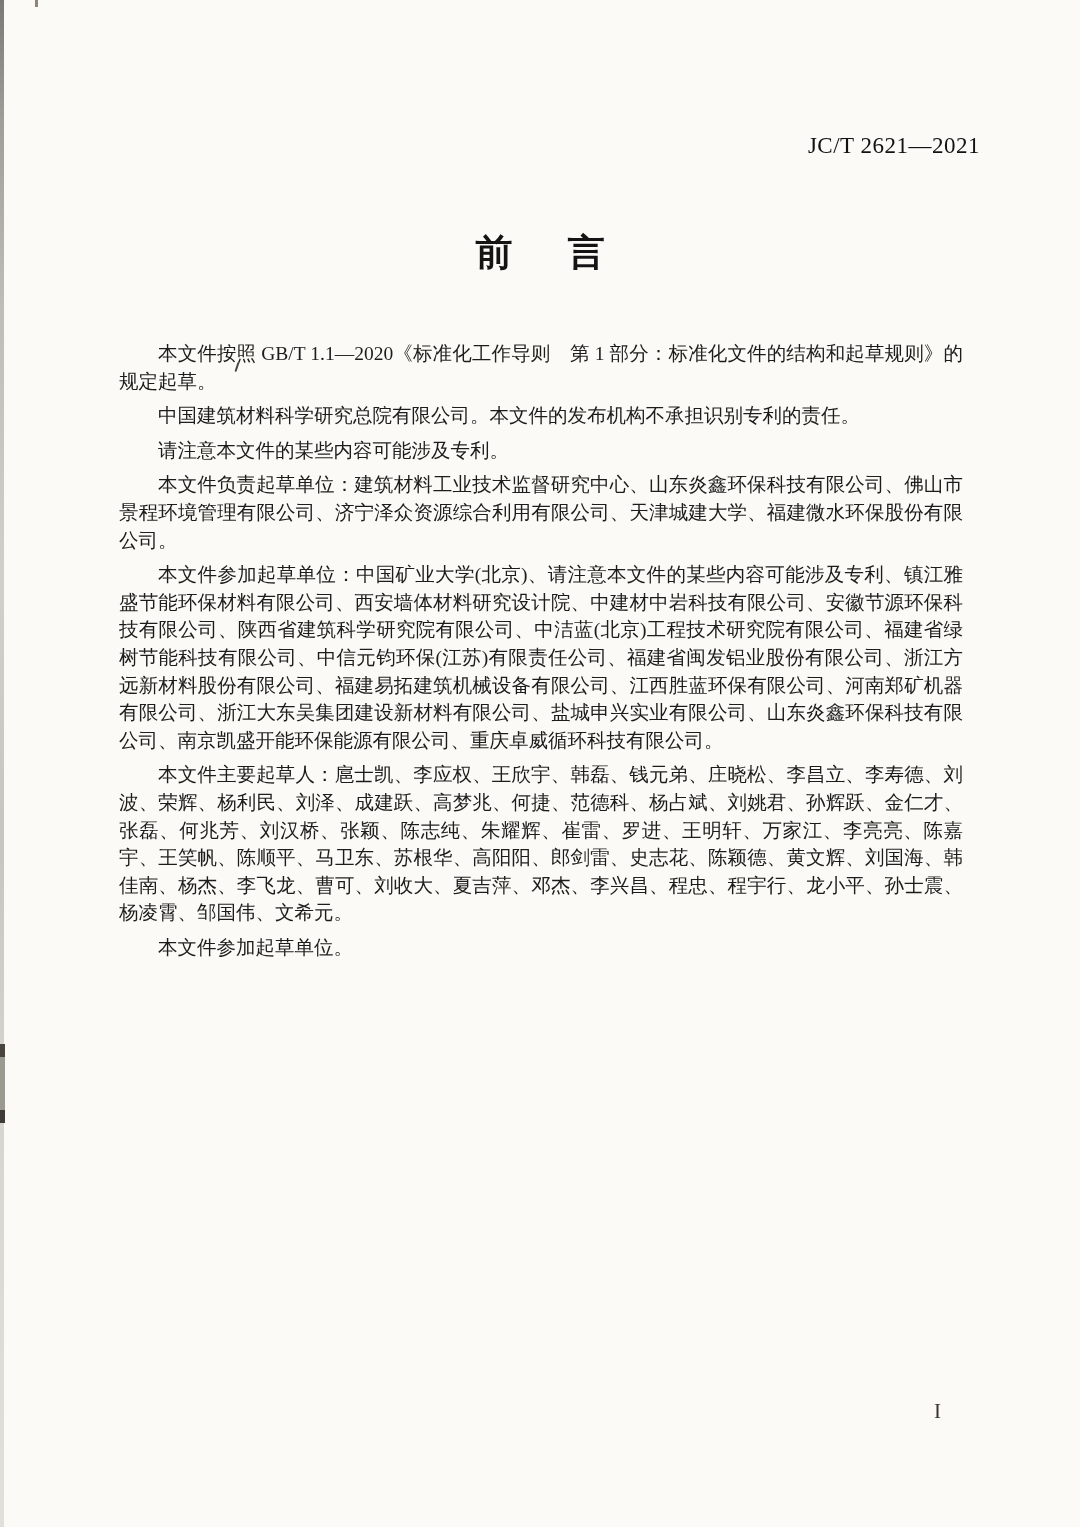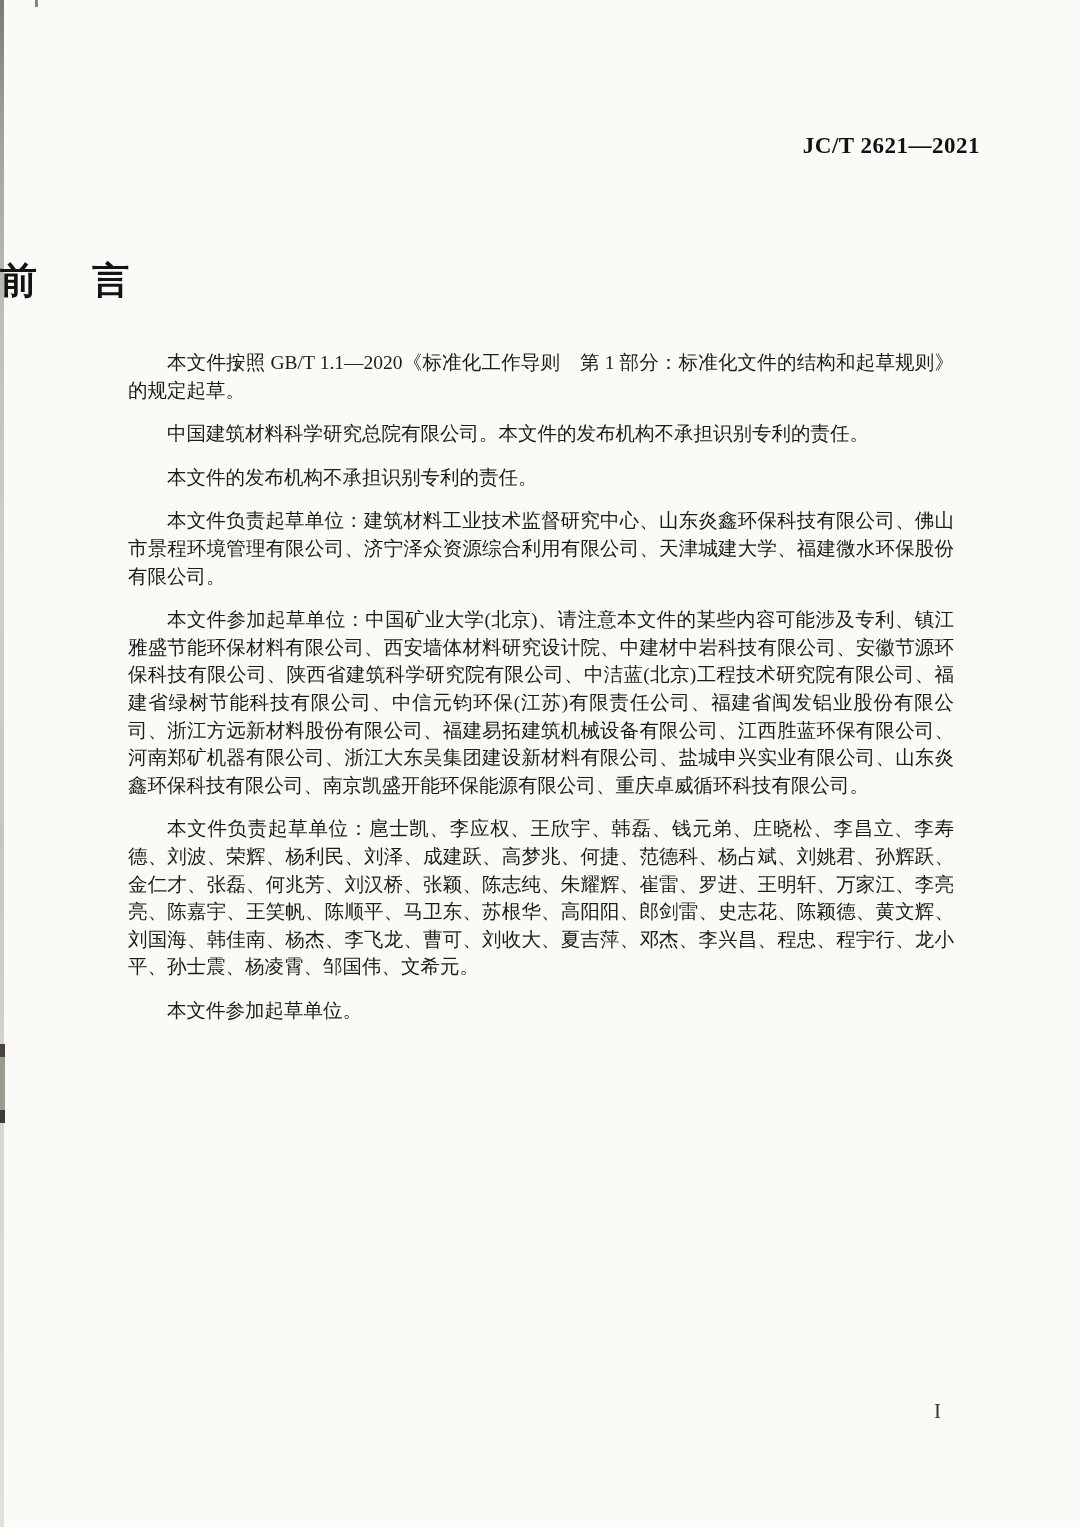--- a/index.html
+++ b/index.html
@@ -47,49 +47,50 @@
     position: absolute;
     left: 35px; top: 0;
     width: 3px; height: 7px;
     background: #8b857c;
   }
   .header-code {
     position: absolute;
     top: 133px;
     right: 100px;
     font-size: 23px;
-    font-weight: bold;
+    font-weight: normal;
     letter-spacing: 0.5px;
     color: #121212;
     font-family: "Liberation Serif", "DejaVu Serif", serif;
   }
   .doc-title {
     position: absolute;
-    top: 256px;
+    top: 228px;
     left: 0;
     width: 100%;
     margin: 0;
+    text-align: center;
     font-size: 37px;
     font-weight: 700;
     color: #141414;
     letter-spacing: 0;
   }
   .doc-title .t1 { margin-right: 46px; }
   .doc-body {
     position: absolute;
     top: 333px;
     left: 112px;
     width: 858px;
     font-size: 19.5px;
     line-height: 27.6px;
     color: #1d1c1a;
     text-align: justify;
   }
   .doc-body p {
-    margin: 16px;
+    margin: 7px;
     text-indent: 2em;
   }
   .doc-body p.gap-before { margin-top: 7px; }
   
   .pen-mark {
     position: absolute;
     left: 236px;
     top: 362px;
     width: 2px;
     height: 10px;
@@ -120,24 +121,24 @@
   <div class="header-code">JC/T 2621—2021</div>
 
   <h1 class="doc-title">
     <span class="t1">前</span>
     <span class="t2">言</span>
   </h1>
 
   <div class="doc-body">
     <p>本文件按照 GB/T 1.1—2020《标准化工作导则　第 1 部分：标准化文件的结构和起草规则》的规定起草。</p>
     <p>中国建筑材料科学研究总院有限公司。本文件的发布机构不承担识别专利的责任。</p>
-    <p>本文件的发布机构不承担识别专利的责任。</p>
+    <p>请注意本文件的某些内容可能涉及专利。</p>
     <p>本文件负责起草单位：建筑材料工业技术监督研究中心、山东炎鑫环保科技有限公司、佛山市景程环境管理有限公司、济宁泽众资源综合利用有限公司、天津城建大学、福建微水环保股份有限公司。</p>
     <p>本文件参加起草单位：中国矿业大学(北京)、请注意本文件的某些内容可能涉及专利、镇江雅盛节能环保材料有限公司、西安墙体材料研究设计院、中建材中岩科技有限公司、安徽节源环保科技有限公司、陕西省建筑科学研究院有限公司、中洁蓝(北京)工程技术研究院有限公司、福建省绿树节能科技有限公司、中信元钧环保(江苏)有限责任公司、福建省闽发铝业股份有限公司、浙江方远新材料股份有限公司、福建易拓建筑机械设备有限公司、江西胜蓝环保有限公司、河南郑矿机器有限公司、浙江大东吴集团建设新材料有限公司、盐城申兴实业有限公司、山东炎鑫环保科技有限公司、南京凯盛开能环保能源有限公司、重庆卓威循环科技有限公司。</p>
-    <p class="gap-before">本文件负责起草单位：扈士凯、李应权、王欣宇、韩磊、钱元弟、庄晓松、李昌立、李寿德、刘波、荣辉、杨利民、刘泽、成建跃、高梦兆、何捷、范德科、杨占斌、刘姚君、孙辉跃、金仁才、张磊、何兆芳、刘汉桥、张颖、陈志纯、朱耀辉、崔雷、罗进、王明轩、万家江、李亮亮、陈嘉宇、王笑帆、陈顺平、马卫东、苏根华、高阳阳、郎剑雷、史志花、陈颖德、黄文辉、刘国海、韩佳南、杨杰、李飞龙、曹可、刘收大、夏吉萍、邓杰、李兴昌、程忠、程宇行、龙小平、孙士震、杨凌霄、邹国伟、文希元。</p>
+    <p class="gap-before">本文件主要起草人：扈士凯、李应权、王欣宇、韩磊、钱元弟、庄晓松、李昌立、李寿德、刘波、荣辉、杨利民、刘泽、成建跃、高梦兆、何捷、范德科、杨占斌、刘姚君、孙辉跃、金仁才、张磊、何兆芳、刘汉桥、张颖、陈志纯、朱耀辉、崔雷、罗进、王明轩、万家江、李亮亮、陈嘉宇、王笑帆、陈顺平、马卫东、苏根华、高阳阳、郎剑雷、史志花、陈颖德、黄文辉、刘国海、韩佳南、杨杰、李飞龙、曹可、刘收大、夏吉萍、邓杰、李兴昌、程忠、程宇行、龙小平、孙士震、杨凌霄、邹国伟、文希元。</p>
     <p>本文件参加起草单位。</p>
   </div>
 
   <div class="pen-mark"></div>
 
   <div class="page-number">I</div>
 
 </div>
 
 </body></html>

